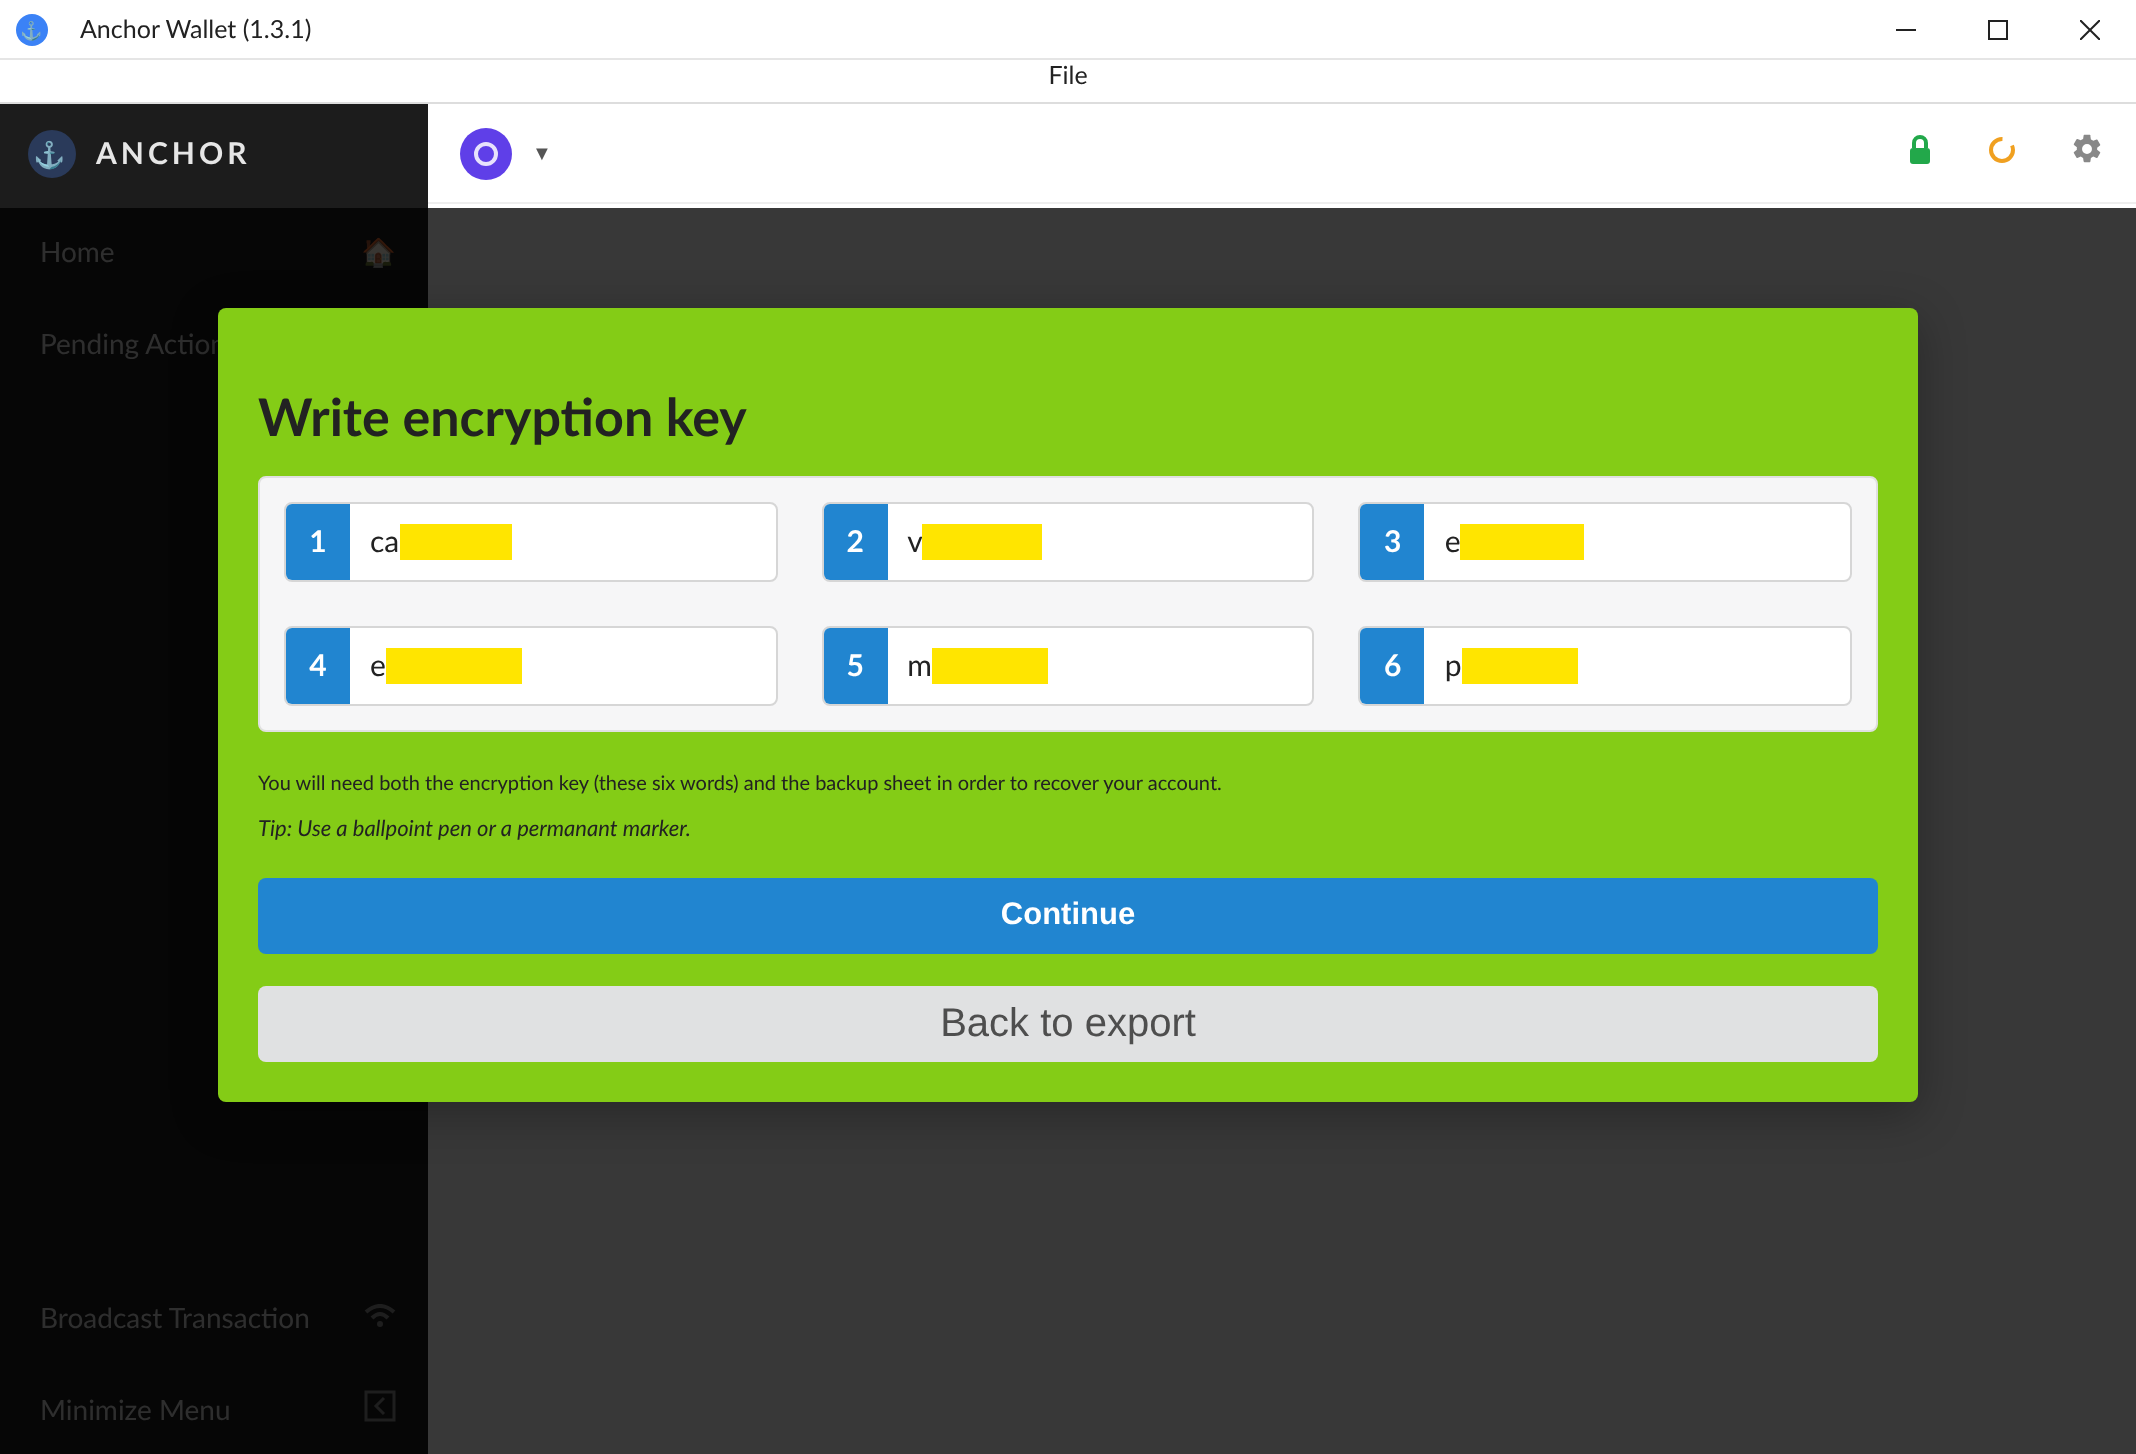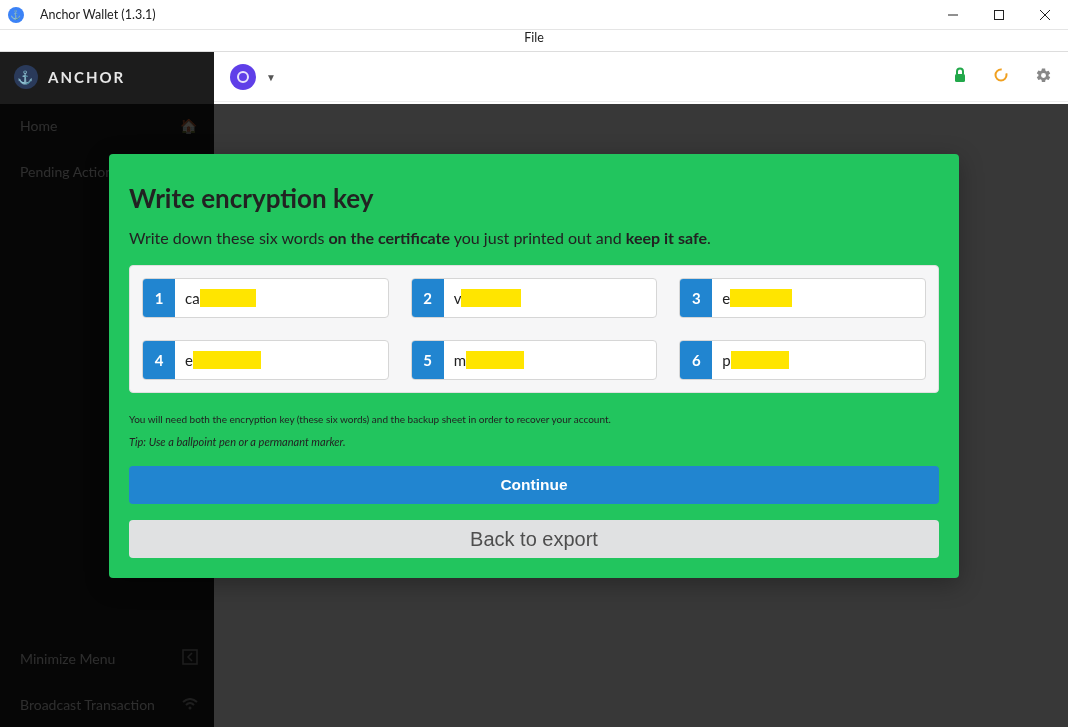--- a/index.html
+++ b/index.html
@@ -148,24 +148,24 @@
     z-index: 10;
   }
 
   
   .modal {
     position: absolute;
     z-index: 20;
     left: 50%; top: calc(52px + 50px);
     transform: translateX(-50%);
     width: 850px;
-    background: #22c55e;
+    background: #84cc16;
     border-radius: 4px;
     box-shadow: 0 6px 24px rgba(0,0,0,0.3);
-    padding: 28px 20px 20px 20px;
+    padding: 38px 20px 20px 20px;
   }
   .modal h1 {
     font-size: 26px;
     font-weight: 700;
     color: #222;
     margin-bottom: 14px;
   }
   .modal-sub {
     font-size: 16px;
     color: #222;
@@ -291,35 +291,35 @@
     <div class="side-item">
       <span>Home</span>
       <span class="si-icon">🏠</span>
     </div>
     <div class="side-item">
       <span>Pending Actions</span>
       <span class="si-icon"></span>
     </div>
     <div class="side-spacer"></div>
     <div class="side-item">
-      <span>Minimize Menu</span>
-      <span class="si-icon">
-        <svg width="16" height="16" viewBox="0 0 16 16">
-          <rect x="1" y="1" width="14" height="14" stroke="#8a8a8a" stroke-width="1.5" fill="none"></rect>
-          <path d="M10 4 L6 8 L10 12" stroke="#8a8a8a" stroke-width="1.5" fill="none"></path>
-        </svg>
-      </span>
-    </div>
-    <div class="side-item">
       <span>Broadcast Transaction</span>
       <span class="si-icon">
         <svg width="16" height="12" viewBox="0 0 16 12">
           <path d="M1 4 Q8 -2 15 4" stroke="#8a8a8a" stroke-width="2" fill="none"></path>
           <path d="M4 7 Q8 3 12 7" stroke="#8a8a8a" stroke-width="2" fill="none"></path>
           <circle cx="8" cy="10" r="1.5" fill="#8a8a8a"></circle>
+        </svg>
+      </span>
+    </div>
+    <div class="side-item">
+      <span>Minimize Menu</span>
+      <span class="si-icon">
+        <svg width="16" height="16" viewBox="0 0 16 16">
+          <rect x="1" y="1" width="14" height="14" stroke="#8a8a8a" stroke-width="1.5" fill="none"></rect>
+          <path d="M10 4 L6 8 L10 12" stroke="#8a8a8a" stroke-width="1.5" fill="none"></path>
         </svg>
       </span>
     </div>
   </div>
 
   <div class="main">
     <div class="topbar">
       <div class="chain-chip">
         <span class="chain-icon">
             <span class="chain-icon-inner"></span>
@@ -344,23 +344,20 @@
             </svg>
         </span>
       </div>
     </div>
   </div>
 
   <div class="dim-overlay"></div>
 
   <div class="modal">
     <h1>Write encryption key</h1>
-    <p class="modal-sub">
-      <span>Write down these six words </span><b>on the certificate</b><span> you just printed out and </span><b>keep it safe</b><span>.</span>
-    </p>
 
     <div class="words-panel">
       <div class="word-box">
         <div class="word-num">1</div>
         <div class="word-val">
             <span>ca</span>
             <span class="redact" style="width:56px"></span>
           </div>
       </div>
       <div class="word-box">

